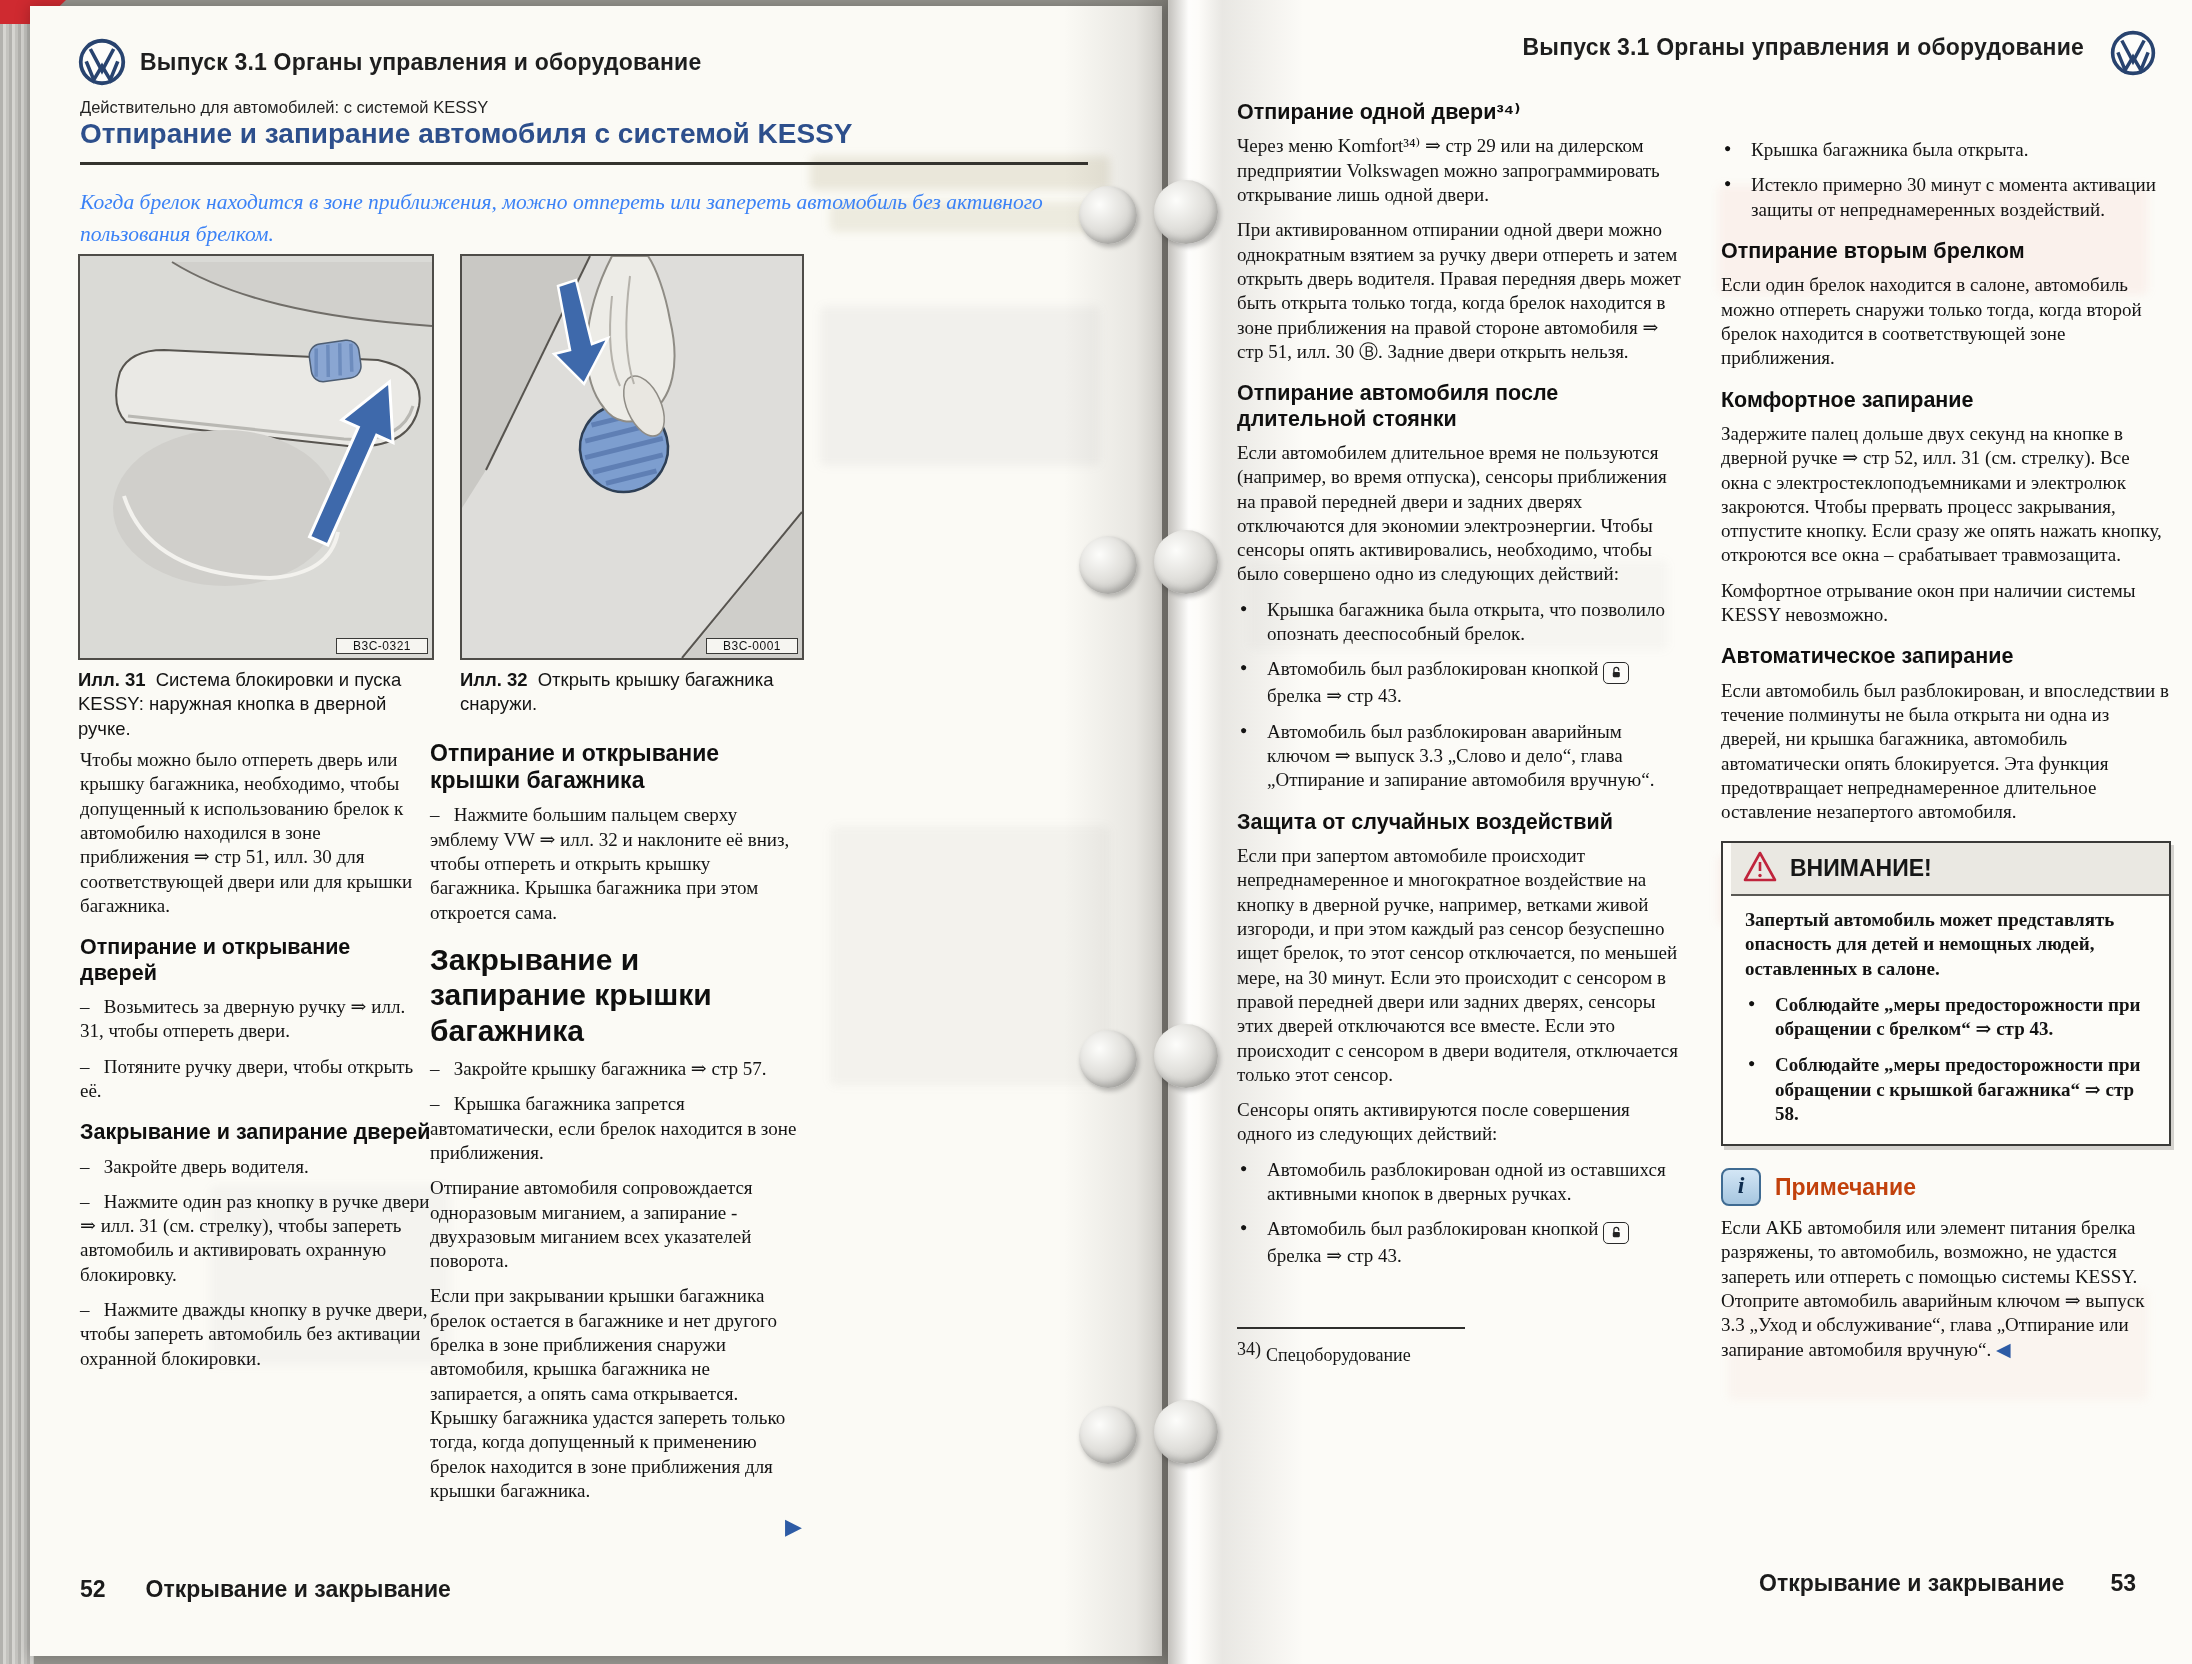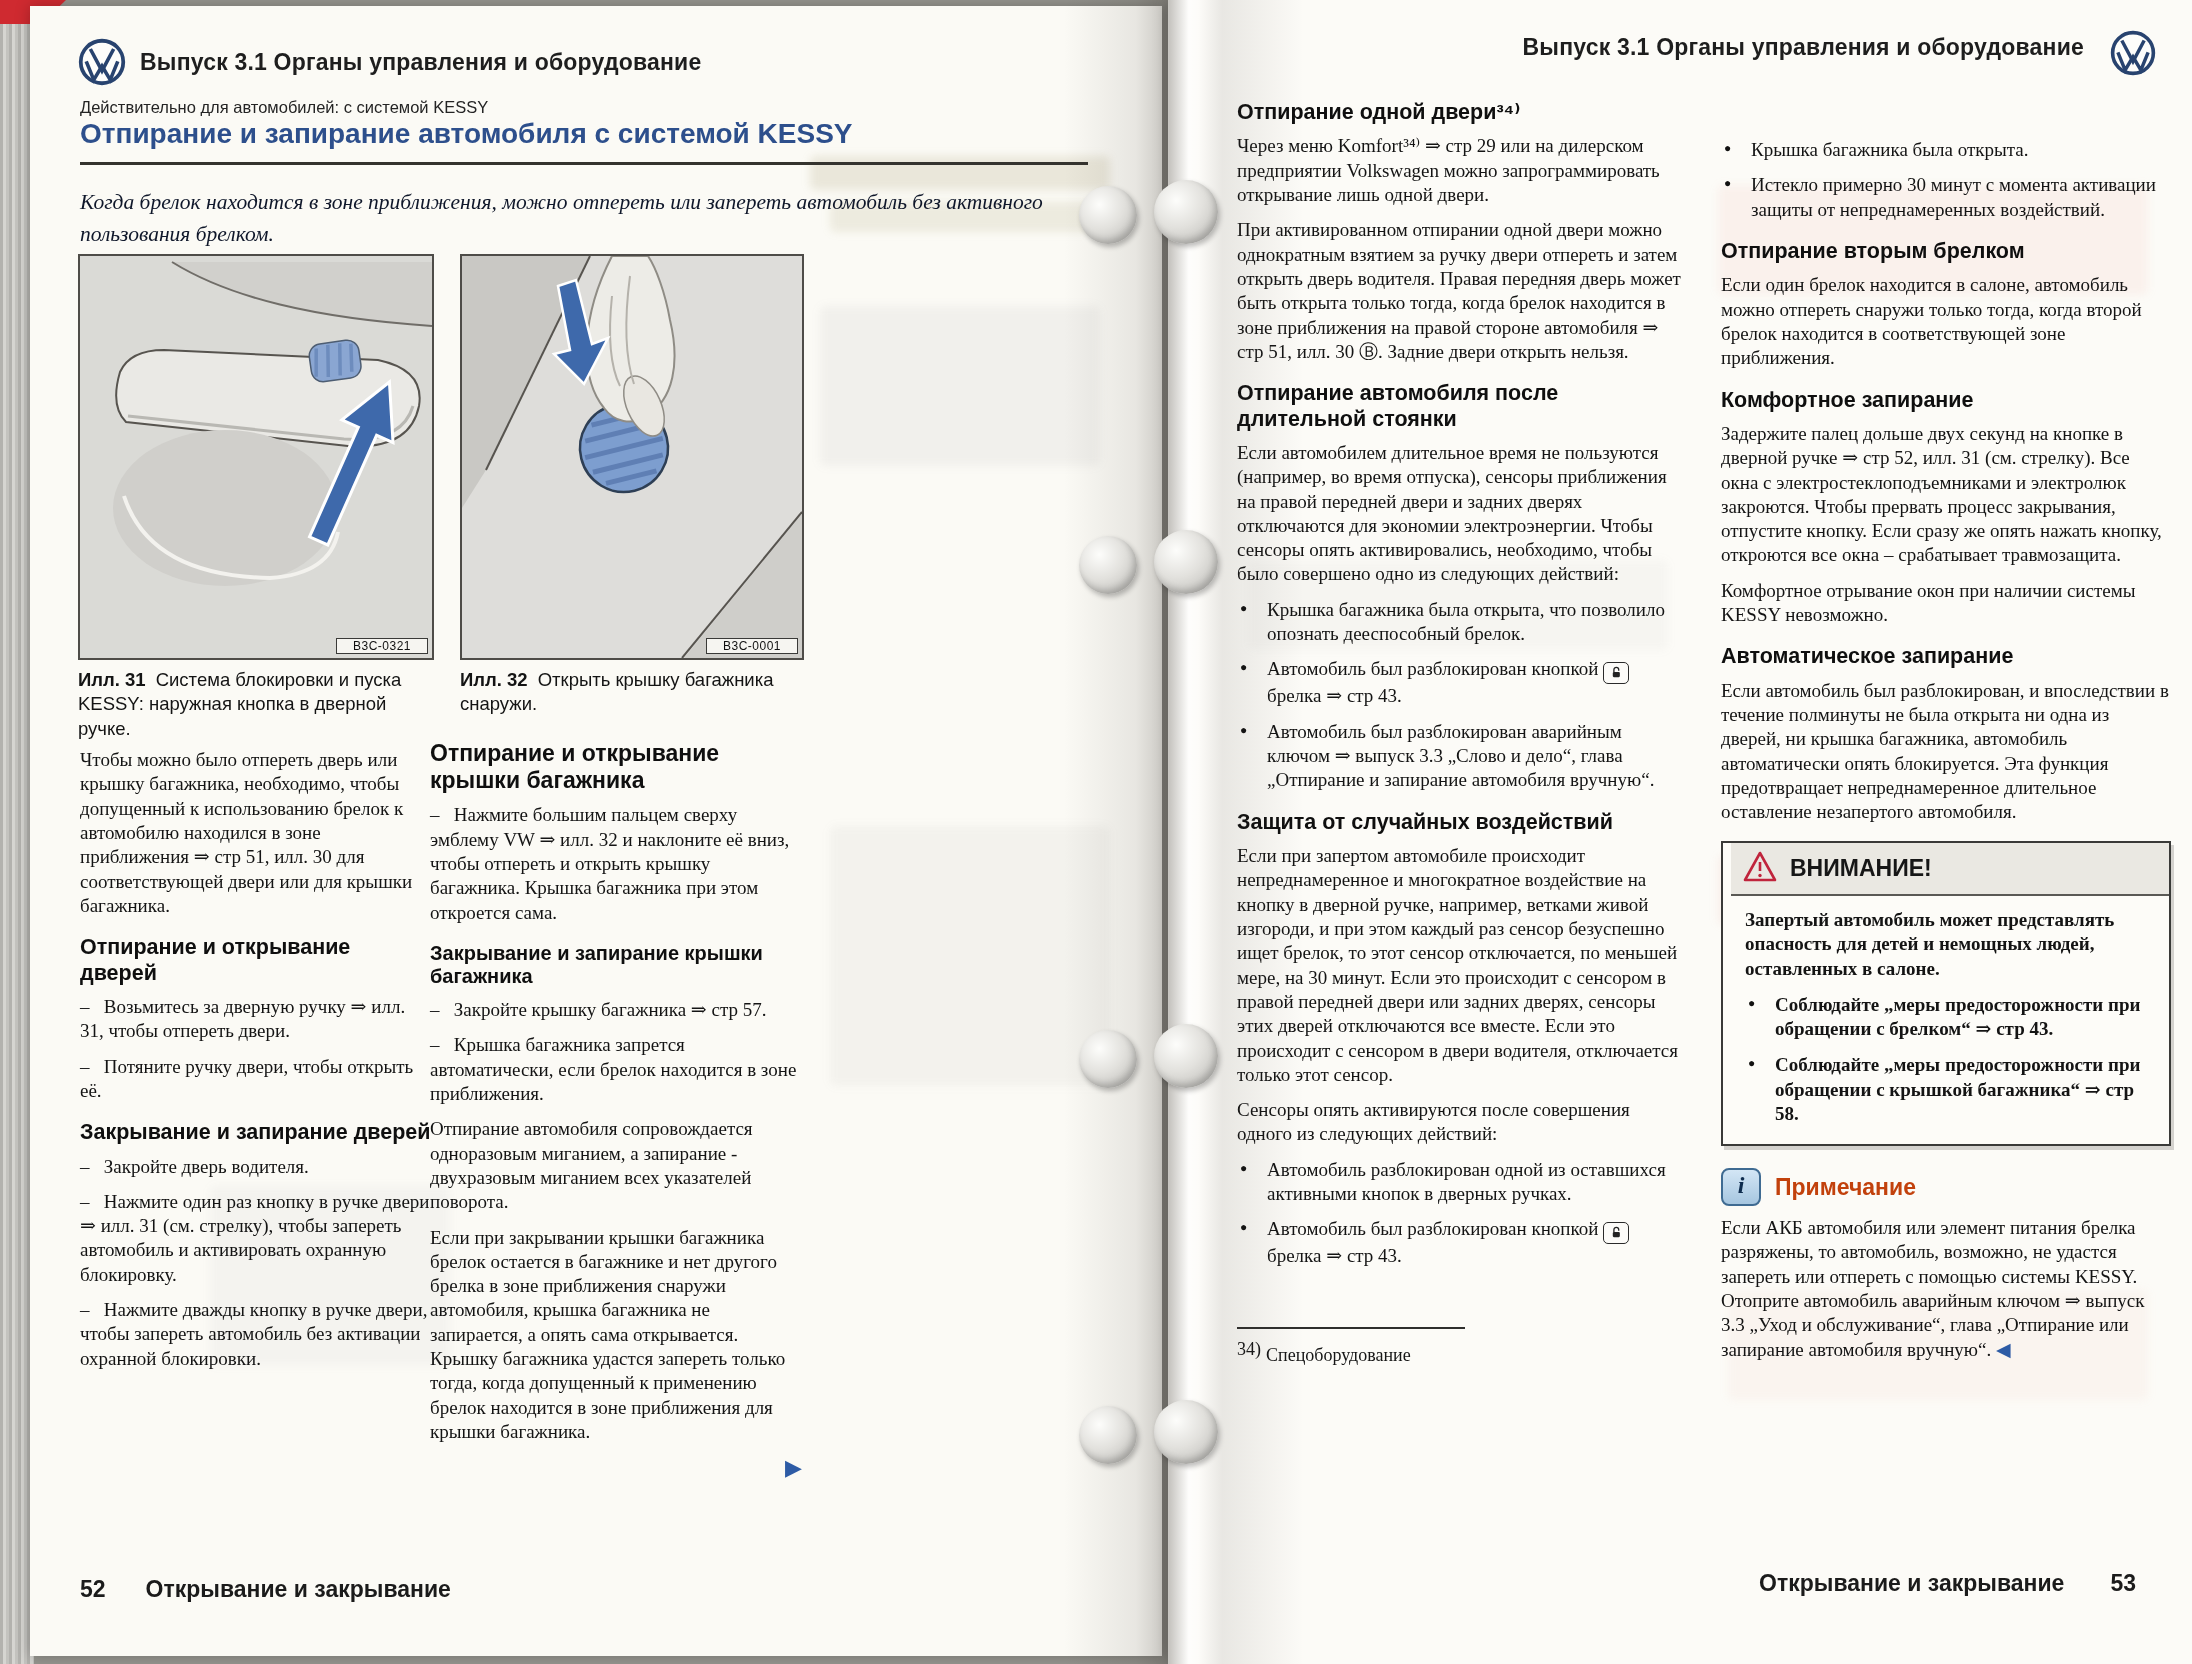--- a/index.html
+++ b/index.html
@@ -23,21 +23,21 @@
   
   .hdr{position:absolute;display:flex;align-items:center;gap:14px;}
   .htitle{font-size:23px;font-weight:bold;color:#1e1e1e;letter-spacing:.2px;margin:0;}
   .vw-logo{display:inline-block;line-height:0;}
   .ftr{position:absolute;font-size:23px;font-weight:bold;color:#1b1b1b;display:flex;gap:46px;align-items:baseline;}
   
   .validity{position:absolute;left:50px;top:92px;font-size:16.5px;color:#242424;}
   .sec-title{position:absolute;left:50px;top:112px;width:1008px;margin:0;
     font-size:28px;font-weight:bold;color:#2d4f8c;padding-bottom:12px;border-bottom:3px solid #34332e;}
   .lead{position:absolute;left:50px;top:180px;width:1000px;margin:0;
-    font:italic 21.5px/1.5 "Liberation Serif","DejaVu Serif",serif;color:#0f172a;}
+    font:italic 21.5px/1.5 "Liberation Serif","DejaVu Serif",serif;color:#3b82f6;}
   .fig{position:absolute;border:2px solid #4e4c48;background:#dadad6;margin:0;}
   .fig svg{display:block;}
   .fig-code{position:absolute;right:4px;bottom:4px;background:#f6f5f1;border:1px solid #3a3a38;
     padding:0 16px;font-size:12px;color:#111;letter-spacing:.5px;}
   .figcap{position:absolute;font-size:18.5px;line-height:1.32;color:#141414;}
   .figcap b{margin-right:10px;}
   
   .col{position:absolute;}
   .col p{margin:0 0 11px;font:19px/1.28 "Liberation Serif","DejaVu Serif","DejaVu Sans",serif;color:#141414;}
   .col h3{margin:17px 0 9px;font:bold 21.5px/1.18 "Liberation Sans","DejaVu Sans",sans-serif;color:#0f0f0f;}
@@ -150,21 +150,21 @@
       <p>–  Потяните ручку двери, чтобы открыть её.</p>
       <h3>Закрывание и запирание дверей</h3>
       <p>–  Закройте дверь водителя.</p>
       <p>–  Нажмите один раз кнопку в ручке двери ⇒ илл. 31 (см. стрелку), чтобы запереть автомобиль и активировать охранную блокировку.</p>
       <p>–  Нажмите дважды кнопку в ручке двери, чтобы запереть автомобиль без активации охранной блокировки.</p>
     </div>
 
     <div class="col" style="left:400px;top:728px;width:372px;">
       <h3 style="font-size:23px;margin-top:6px;">Отпирание и открывание крышки багажника</h3>
       <p>–  Нажмите большим пальцем сверху эмблему VW ⇒ илл. 32 и наклоните её вниз, чтобы отпереть и открыть крышку багажника. Крышка багажника при этом откроется сама.</p>
-      <h3 style="font-size:20px;">Закрывание и запирание крышки багажника</h3>
+      <h3 style="font-size:30px;">Закрывание и запирание крышки багажника</h3>
       <p>–  Закройте крышку багажника ⇒ стр 57.</p>
       <p>–  Крышка багажника запрется автоматически, если брелок находится в зоне приближения.</p>
       <p>Отпирание автомобиля сопровождается одноразовым миганием, а запирание - двухразовым миганием всех указателей поворота.</p>
       <p>Если при закрывании крышки багажника брелок остается в багажнике и нет другого брелка в зоне приближения снаружи автомобиля, крышка багажника не запирается, а опять сама открывается. Крышку багажника удастся запереть только тогда, когда допущенный к применению брелок находится в зоне приближения для крышки багажника.</p>
       <div class="cont">▶</div>
     </div>
 
     <footer class="ftr" style="left:50px;top:1570px;gap:40px;">
       <span>52</span>
       <span>Открывание и закрывание</span>

